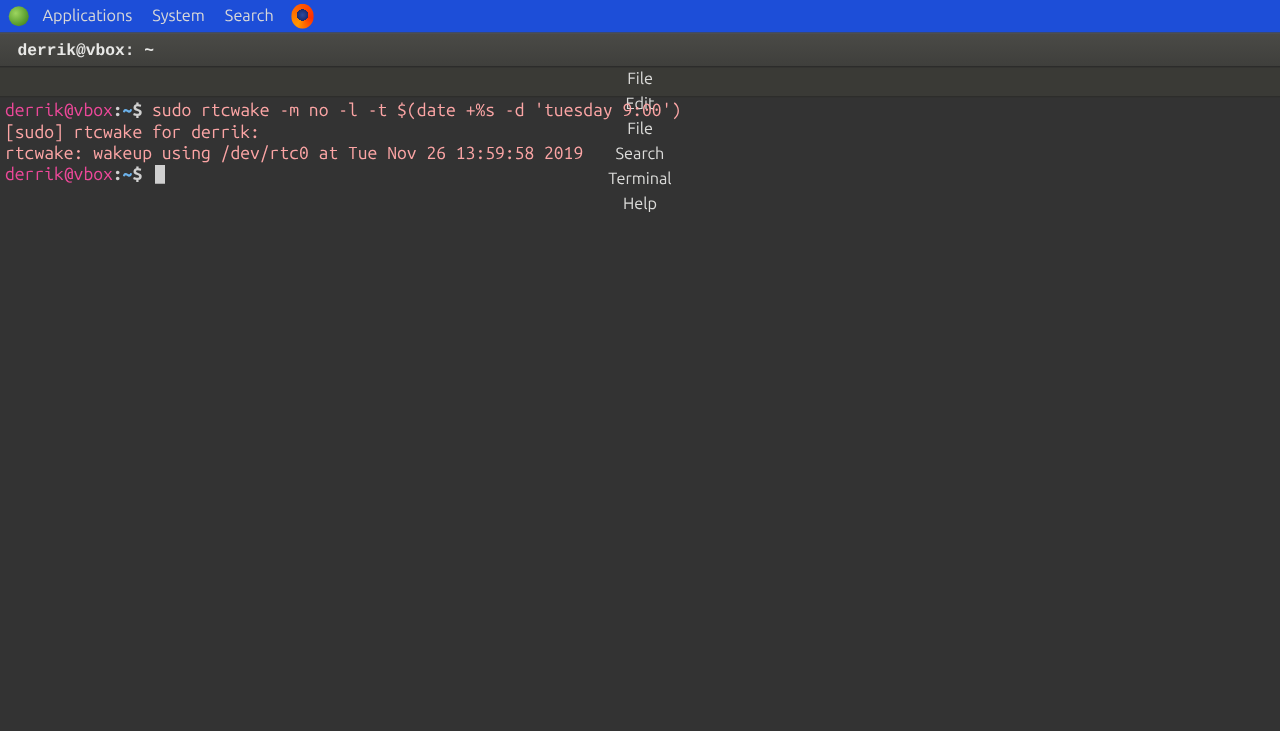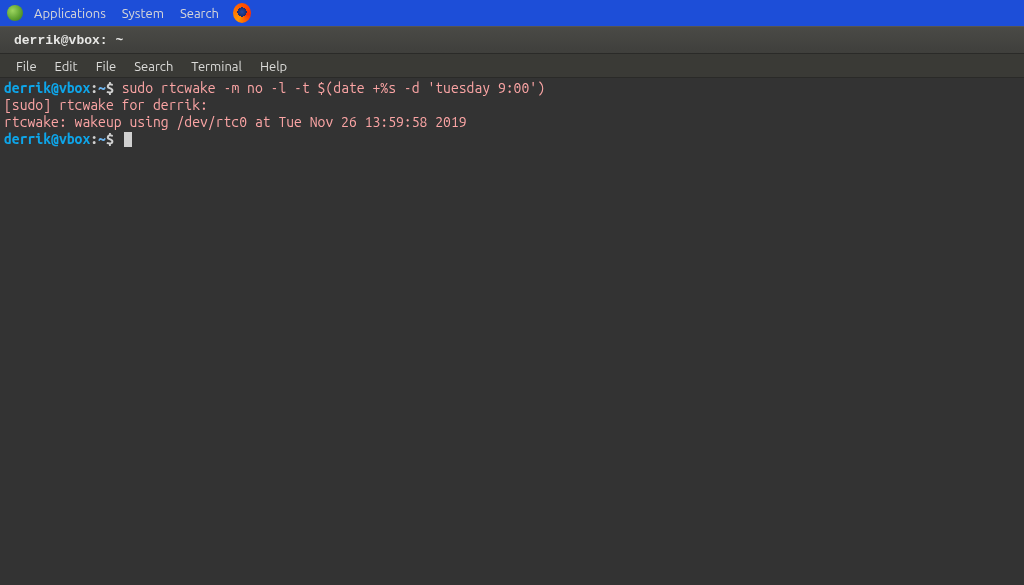--- a/index.html
+++ b/index.html
@@ -66,36 +66,37 @@
     .menubar {
       height: 24px;
       background: #3a3a36;
       display: flex;
       align-items: center;
       padding: 0 8px;
       color: #dcdcda;
       font-size: 13px;
       gap: 2px;
       border-bottom: 1px solid #2a2a28;
+      flex-direction: column;
     }
     .menu-item {
       padding: 2px 8px;
       cursor: pointer;
     }
     .terminal-body {
       background: #333333;
       padding: 2px 4px;
       font-family: "Ubuntu Mono", "DejaVu Sans Mono", "Liberation Mono", monospace;
       font-size: 14px;
       line-height: 17px;
       color: #d0d0d0;
       height: calc(585px - 26px - 28px - 24px);
       white-space: pre;
     }
-    .prompt-user { color: #0ea5e9; font-weight: bold; }
+    .prompt-user { color: #ec4899; font-weight: normal; }
     .prompt-path { color: #6cb2eb; font-weight: bold; }
     .prompt-sep  { color: #d0d0d0; font-weight: bold; }
     .cmd-text { color: #fca5a5; }
     .cursor-block {
       display: inline-block;
       width: 8px;
       height: 15px;
       background: #d0d0d0;
       vertical-align: text-bottom;
       margin-left: 2px;

